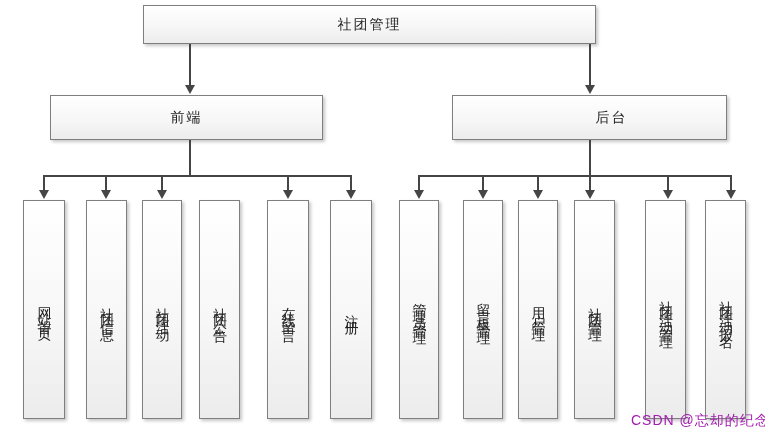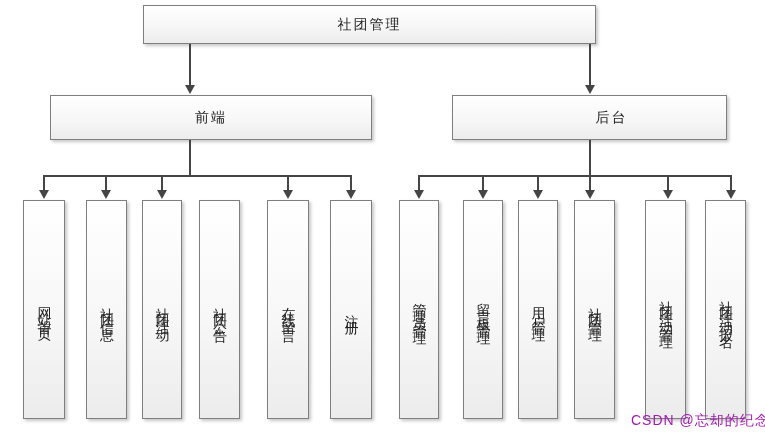--- a/index.html
+++ b/index.html
@@ -39,21 +39,21 @@
 
   <div class="node" style="left:143px;top:5px;width:453px;height:39px;">
     <span class="label">社团管理</span>
   </div>
 
   <div class="vline" style="left:189px;top:44px;height:42px;"></div>
   <div class="arrowhead" style="left:185px;top:85px;"></div>
   <div class="vline" style="left:589px;top:44px;height:42px;"></div>
   <div class="arrowhead" style="left:585px;top:85px;"></div>
 
-  <div class="node" style="left:50px;top:95px;width:322px;height:45px;">
+  <div class="node" style="left:50px;top:95px;width:273px;height:45px;">
     <span class="label">前端</span>
   </div>
   <div class="node" style="left:452px;top:95px;width:275px;height:45px;padding-left:44px;">
     <span class="label">后台</span>
   </div>
 
   <div class="vline" style="left:189px;top:140px;height:35px;"></div>
   <div class="hline" style="left:44px;top:175px;width:308px;"></div>
 
   <div class="vline" style="left:43px;top:175px;height:16px;"></div>

